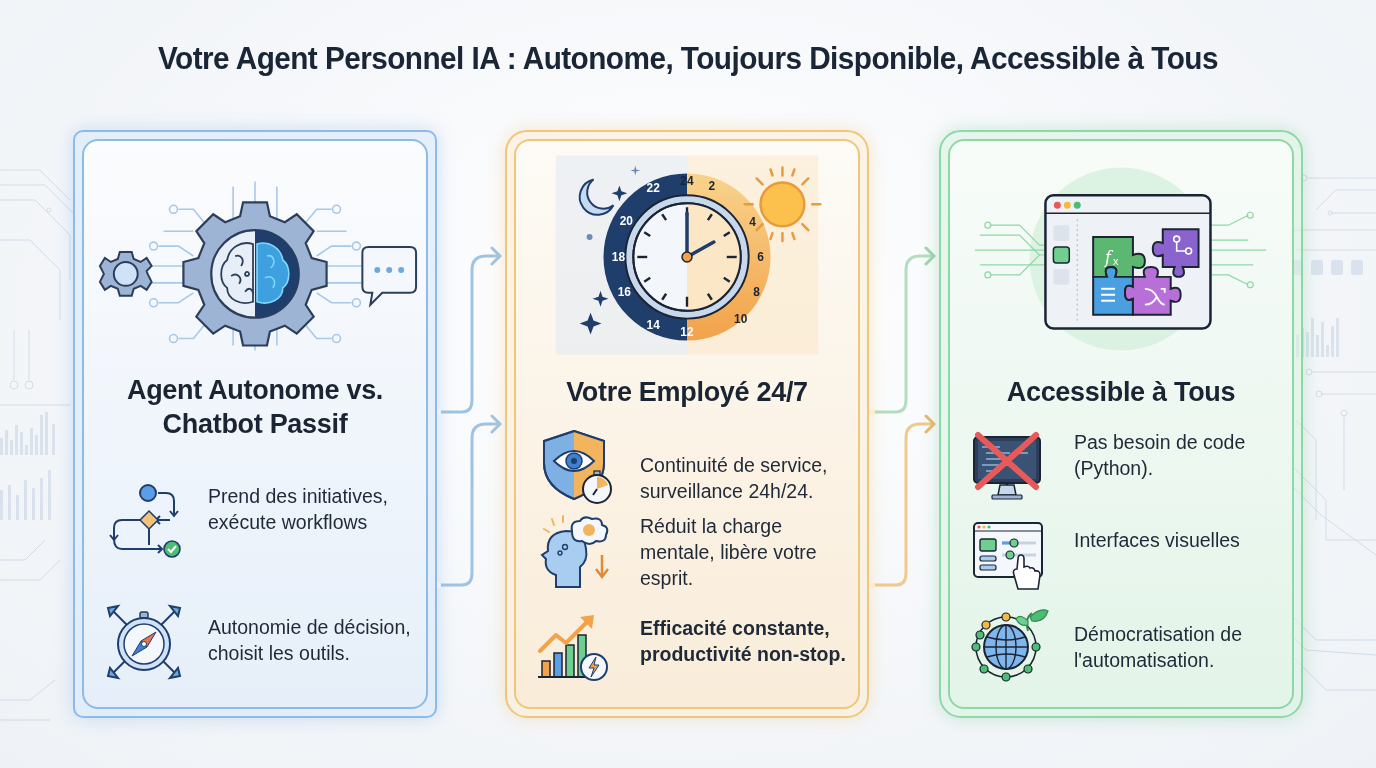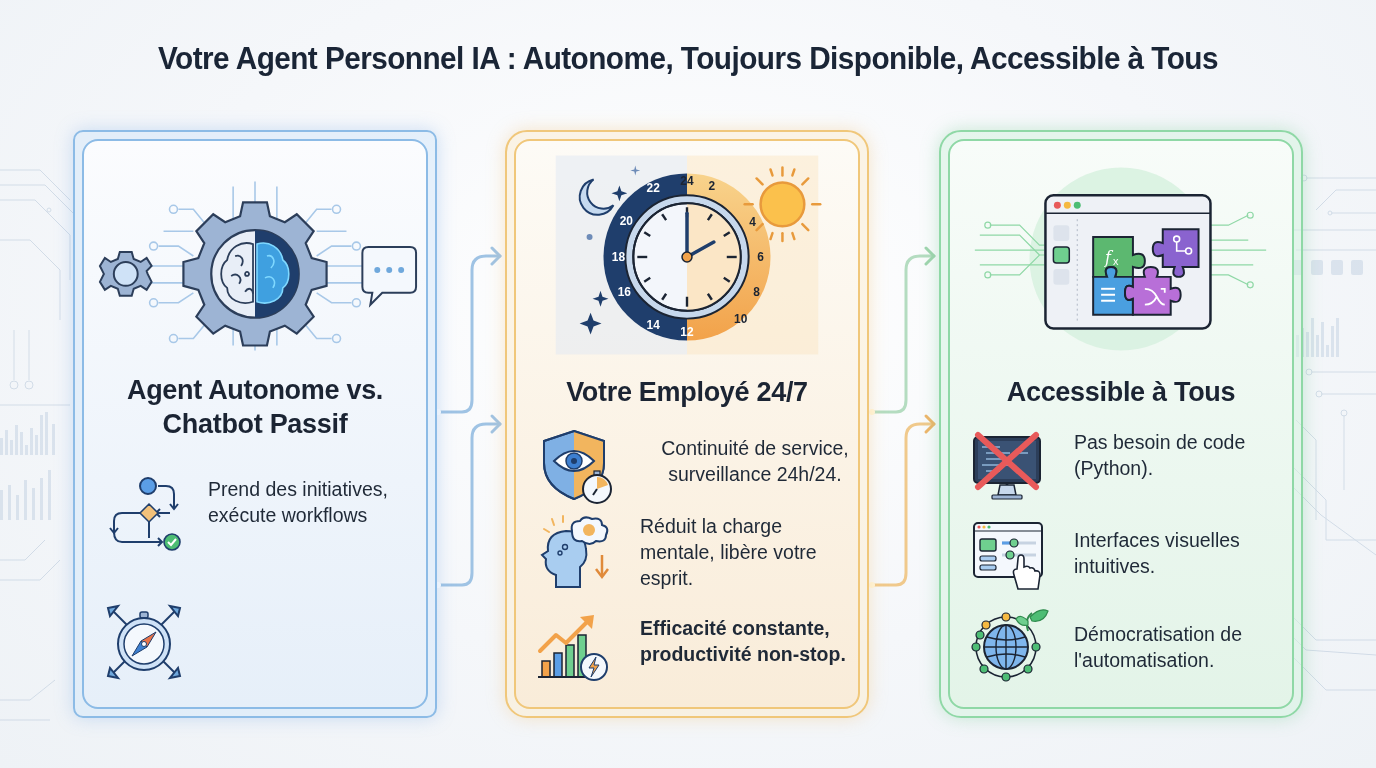--- a/index.html
+++ b/index.html
@@ -220,21 +220,21 @@
           <circle cx="27" cy="17" r="3" fill="#6fa8dc"></circle>
           <circle cx="39" cy="17" r="3" fill="#6fa8dc"></circle>
       </g>
     </svg>
 
     <div class="card-title" style="top:232px;">
       <div>Agent Autonome vs.</div>
       <div>Chatbot Passif</div>
     </div>
 
-    <div class="feature" style="top:335px;">
+    <div class="feature" style="top:342px;">
       <svg class="ficon" viewBox="0 0 80 80">
         <g fill="none" stroke="#1f3e6c" stroke-width="2">
           <path d="M54 10 L62 10 Q70 10 70 18 L70 32"></path>
             <path d="M66 28 L70 33 L74 28"></path>
           <path d="M66 37 L52 37"></path>
             <path d="M56 33 L52 37 L56 41"></path>
           <path d="M38 37 L18 37 Q10 37 10 45 L10 56"></path>
             <path d="M6 52 L10 57 L14 52"></path>
           <path d="M10 56 Q10 66 18 66 L58 66"></path>
             <path d="M54 62 L58 66 L54 70"></path>
@@ -263,20 +263,24 @@
           <path d="M56 56 L72 72" fill="none"></path>
             <path d="M76 74 L66 76 L74 66 Z"></path>
         </g>
         <rect x="36" y="10" width="8" height="6" rx="2" fill="#9db4d4" stroke="#1f3e6c" stroke-width="1.5"></rect>
         <circle cx="40" cy="42" r="26" fill="#cfe2f7" stroke="#1f3e6c" stroke-width="2"></circle>
         <circle cx="40" cy="42" r="20" fill="#f4f8fd" stroke="#1f3e6c" stroke-width="1.5"></circle>
         <path d="M52 30 L43 45 L37 39 Z" fill="#e8734a" stroke="#1f3e6c" stroke-width="1"></path>
         <path d="M28 54 L37 39 L43 45 Z" fill="#3d7fd0" stroke="#1f3e6c" stroke-width="1"></path>
         <circle cx="40" cy="42" r="2.5" fill="#ffffff" stroke="#1f3e6c"></circle>
       </svg>
+      <div class="ftext" style="top:12px;">
+        <div>Autonomie de décision,</div>
+        <div>choisit les outils.</div>
+      </div>
     </div>
   </div>
 </div>
 
 <div class="card-outer c-orange">
   <div class="card-inner">
     <svg class="hero" style="top:14px;" viewBox="0 0 344 200">
       <defs>
         <linearGradient id="ringOrange" x1="0" y1="0" x2="0" y2="1">
           <stop offset="0" stop-color="#f8d38c"></stop>
@@ -365,21 +369,21 @@
         <path d="M38 4 L68 14 L68 36 Q68 60 38 72 Z" fill="#f2b55e"></path>
         <path d="M38 4 L68 14 L68 36 Q68 60 38 72 Q8 60 8 36 L8 14 Z" fill="none" stroke="#1f3e6c" stroke-width="2"></path>
         <path d="M18 34 Q38 14 58 34 Q38 54 18 34 Z" fill="#ffffff" stroke="#1f3e6c" stroke-width="2"></path>
         <circle cx="38" cy="34" r="8" fill="#3d7fd0" stroke="#1f3e6c" stroke-width="1.5"></circle>
         <circle cx="38" cy="34" r="3" fill="#1f3e6c"></circle>
         <rect x="58" y="44" width="6" height="5" fill="#9db4d4" stroke="#1b2433" stroke-width="1.2"></rect>
         <circle cx="61" cy="62" r="14" fill="#f4f8fd" stroke="#1b2433" stroke-width="2"></circle>
         <path d="M61 62 L61 50 A12 12 0 0 1 72 58 Z" fill="#f2b55e"></path>
         <line x1="61" y1="62" x2="57" y2="68" stroke="#1b2433" stroke-width="2"></line>
       </svg>
-      <div class="ftext" style="top:8px;text-align:center;">
+      <div class="ftext" style="top:25px;">
         <div>Continuité de service,</div>
         <div>surveillance 24h/24.</div>
       </div>
     </div>
 
     <div class="feature" style="top:372px;">
       <svg class="ficon" viewBox="0 0 80 80">
         <g stroke="#f2b55e" stroke-width="2" stroke-linecap="round">
           <line x1="8" y1="16" x2="13" y2="19"></line>
             <line x1="16" y1="6" x2="18" y2="12"></line>
@@ -511,21 +515,20 @@
         <rect x="10" y="46" width="16" height="5" rx="2" fill="#a9cdf0" stroke="#1b2433" stroke-width="1.2"></rect>
         <line x1="32" y1="24" x2="66" y2="24" stroke="#c7d3e2" stroke-width="3"></line>
         <line x1="32" y1="24" x2="44" y2="24" stroke="#5b9ee6" stroke-width="3"></line>
         <circle cx="44" cy="24" r="4" fill="#6fcf8f" stroke="#1b2433" stroke-width="1.2"></circle>
         <line x1="32" y1="36" x2="66" y2="36" stroke="#c7d3e2" stroke-width="3"></line>
         <circle cx="40" cy="36" r="4" fill="#6fcf8f" stroke="#1b2433" stroke-width="1.2"></circle>
         <path d="M48 70 L44 56 Q42 50 47 50 L48 40 Q48 36 51 36 Q54 36 54 40 L54 48 Q58 46 60 49 Q64 48 65 52 Q70 51 70 56 L68 70 Z" fill="#ffffff" stroke="#1b2433" stroke-width="1.6"></path>
       </svg>
       <div class="ftext" style="top:8px;">
         <div>Interfaces visuelles</div>
-        <div>intuitives.</div>
       </div>
     </div>
 
     <div class="feature" style="top:464px;">
       <svg class="ficon" viewBox="0 0 80 80">
         <circle cx="36" cy="42" r="30" fill="none" stroke="#1b2433" stroke-width="1.6"></circle>
         <circle cx="36" cy="42" r="22" fill="#7fb6ec" stroke="#1b2433" stroke-width="2"></circle>
         <g fill="none" stroke="#1b2433" stroke-width="1.4">
           <ellipse cx="36" cy="42" rx="10" ry="22"></ellipse>
             <line x1="14" y1="42" x2="58" y2="42"></line>

